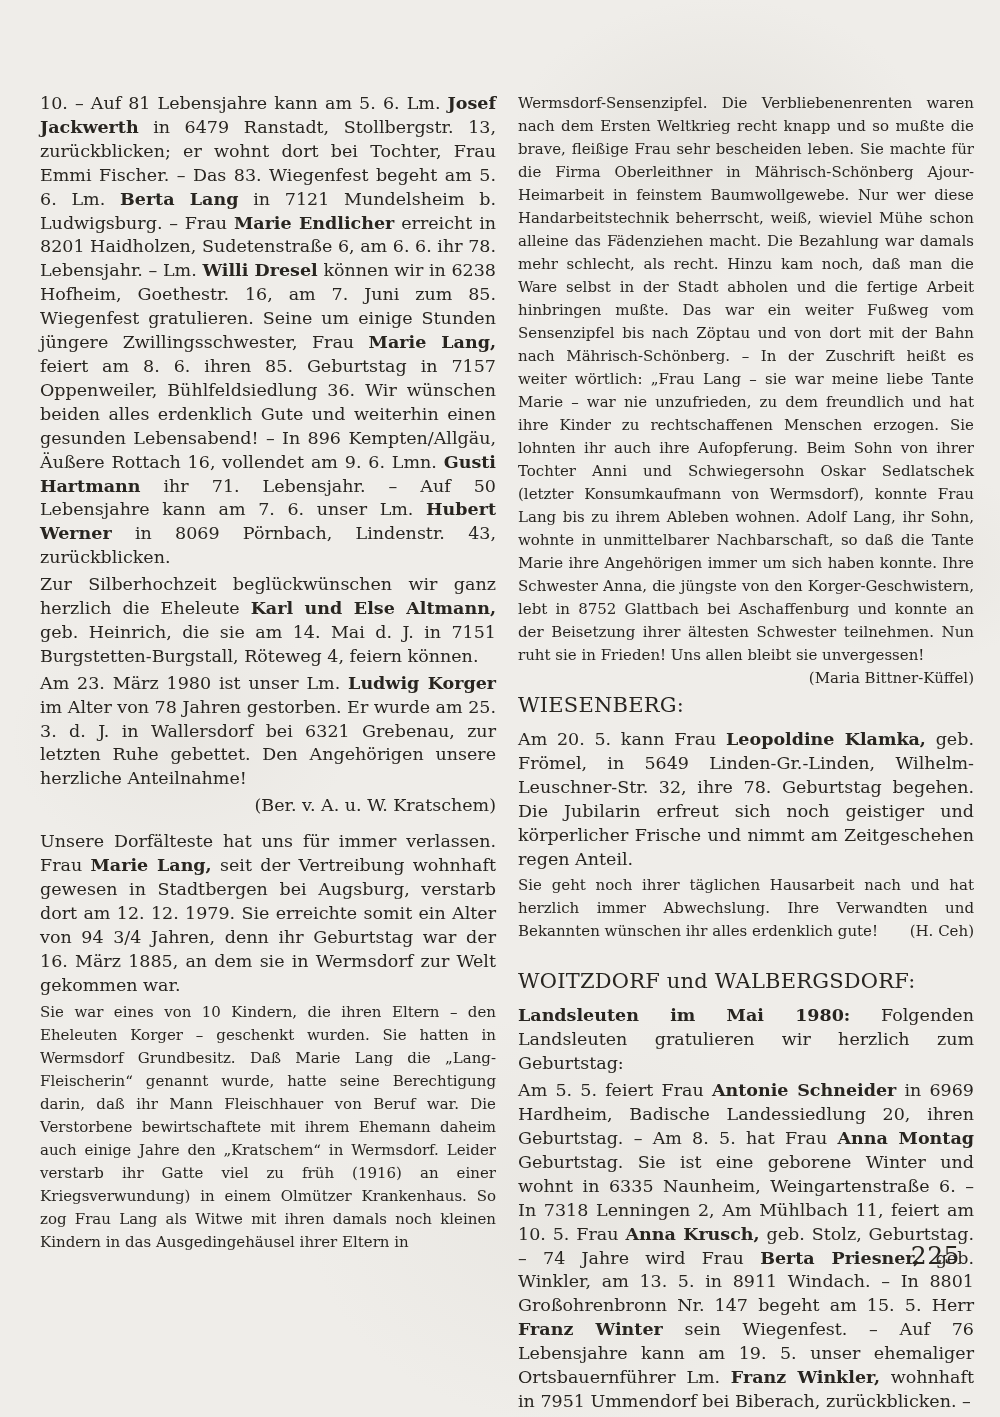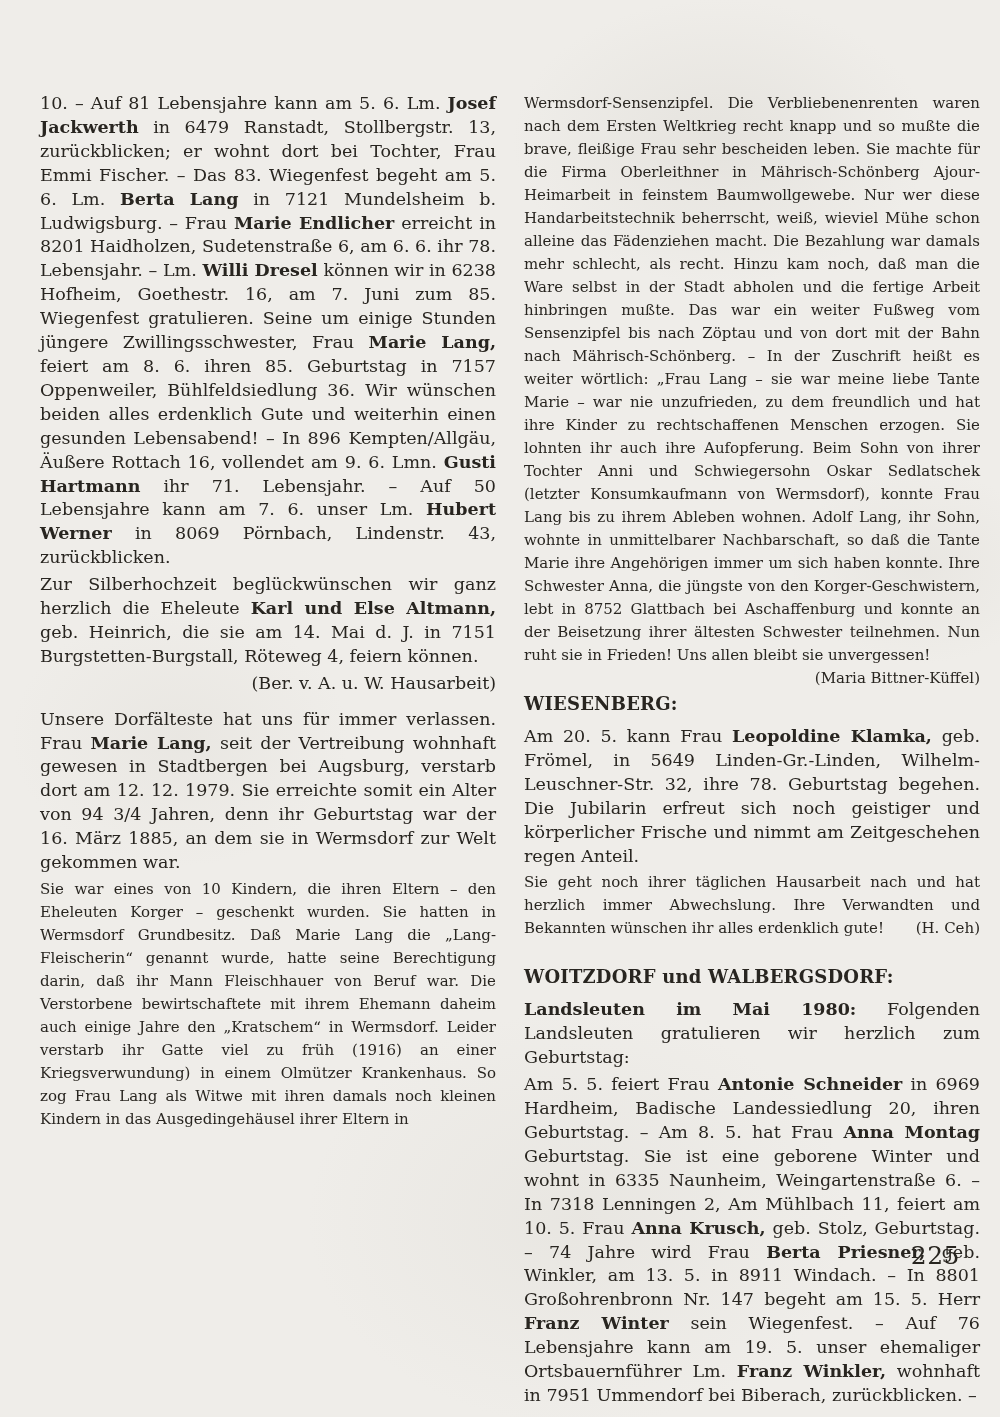--- a/index.html
+++ b/index.html
@@ -17,54 +17,55 @@
     font-family: "DejaVu Serif", "Liberation Serif", serif;
     color: #282520;
     overflow: hidden;
   }
   .cols {
     position: absolute;
     left: 40px;
     top: 92px;
     width: 928px;
     display: flex;
-    gap: 28px;
+    gap: 22px;
   }
   .col { width: 456px; flex: 0 0 456px; }
   p { margin: 0 0 3px; }
   .para { text-align: justify; hyphens: auto; -webkit-hyphens: auto; }
   .para.normal { font-size: 17.5px; line-height: 23.9px; }
   .para.small  { font-size: 15px;   line-height: 23px; }
   .b { font-weight: bold; }
   .attr { float: right; }
   .attr-line { text-align: right; font-size: 17.5px; line-height: 23.9px; }
   .para.small + .para.normal, .attr-line + .para.normal { margin-top: 12px; }
   .heading {
-    font-size: 18px;
-    font-weight: bold;
+    font-size: 21px;
+    font-weight: normal;
     letter-spacing: .2px;
     margin: 26px 0 11px;
   }
   .page-number {
     position: absolute;
     right: 40px;
     top: 1241px;
     font-size: 25px;
     letter-spacing: .5px;
   }
 </style>
 </head>
 <body>
 
 <div class="sheet">
   <div class="cols">
     <div class="col" id="col-left">
         <p class="para normal"><span>10. – Auf 81 Lebensjahre kann am 5. 6. Lm. </span><span class="b">Josef Jackwerth</span><span> in 6479 Ranstadt, Stollbergstr. 13, zurückblicken; er wohnt dort bei Tochter, Frau Emmi Fischer. – Das 83. Wiegenfest begeht am 5. 6. Lm. </span><span class="b">Berta Lang</span><span> in 7121 Mundelsheim b. Ludwigsburg. – Frau </span><span class="b">Marie Endlicher</span><span> erreicht in 8201 Haidholzen, Sudetenstraße 6, am 6. 6. ihr 78. Lebensjahr. – Lm. </span><span class="b">Willi Dresel</span><span> können wir in 6238 Hofheim, Goethestr. 16, am 7. Juni zum 85. Wiegenfest gratulieren. Seine um einige Stunden jüngere Zwillingsschwester, Frau </span><span class="b">Marie Lang,</span><span> feiert am 8. 6. ihren 85. Geburtstag in 7157 Oppenweiler, Bühlfeldsiedlung 36. Wir wünschen beiden alles erdenklich Gute und weiterhin einen gesunden Lebensabend! – In 896 Kempten/Allgäu, Äußere Rottach 16, vollendet am 9. 6. Lmn. </span><span class="b">Gusti Hartmann</span><span> ihr 71. Lebensjahr. – Auf 50 Lebensjahre kann am 7. 6. unser Lm. </span><span class="b">Hubert Werner</span><span> in 8069 Pörnbach, Lindenstr. 43, zurückblicken.</span></p>
         <p class="para normal"><span>Zur Silberhochzeit beglückwünschen wir ganz herzlich die Eheleute </span><span class="b">Karl und Else Altmann,</span><span> geb. Heinrich, die sie am 14. Mai d. J. in 7151 Burgstetten-Burgstall, Röteweg 4, feiern können.</span></p>
-        <p class="attr-line">(Ber. v. A. u. W. Hausarbeit)</p>
+        <p class="para normal"><span>Am 23. März 1980 ist unser Lm. </span><span class="b">Ludwig Korger</span><span> im Alter von 78 Jahren gestorben. Er wurde am 25. 3. d. J. in Wallersdorf bei 6321 Grebenau, zur letzten Ruhe gebettet. Den Angehörigen unsere herzliche Anteilnahme!</span></p>
+        <p class="attr-line">(Ber. v. A. u. W. Kratschem)</p>
         <p class="para normal"><span>Unsere Dorfälteste hat uns für immer verlassen. Frau </span><span class="b">Marie Lang,</span><span> seit der Vertreibung wohnhaft gewesen in Stadtbergen bei Augsburg, verstarb dort am 12. 12. 1979. Sie erreichte somit ein Alter von 94 3/4 Jahren, denn ihr Geburtstag war der 16. März 1885, an dem sie in Wermsdorf zur Welt gekommen war.</span></p>
         <p class="para small"><span>Sie war eines von 10 Kindern, die ihren Eltern – den Eheleuten Korger – geschenkt wurden. Sie hatten in Wermsdorf Grundbesitz. Daß Marie Lang die „Lang-Fleischerin“ genannt wurde, hatte seine Berechtigung darin, daß ihr Mann Fleischhauer von Beruf war. Die Verstorbene bewirtschaftete mit ihrem Ehemann daheim auch einige Jahre den „Kratschem“ in Wermsdorf. Leider verstarb ihr Gatte viel zu früh (1916) an einer Kriegsverwundung) in einem Olmützer Krankenhaus. So zog Frau Lang als Witwe mit ihren damals noch kleinen Kindern in das Ausgedingehäusel ihrer Eltern in</span></p>
       </div>
     <div class="col" id="col-right">
         <p class="para small"><span>Wermsdorf-Sensenzipfel. Die Verbliebenenrenten waren nach dem Ersten Weltkrieg recht knapp und so mußte die brave, fleißige Frau sehr bescheiden leben. Sie machte für die Firma Oberleithner in Mährisch-Schönberg Ajour-Heimarbeit in feinstem Baumwollgewebe. Nur wer diese Handarbeitstechnik beherrscht, weiß, wieviel Mühe schon alleine das Fädenziehen macht. Die Bezahlung war damals mehr schlecht, als recht. Hinzu kam noch, daß man die Ware selbst in der Stadt abholen und die fertige Arbeit hinbringen mußte. Das war ein weiter Fußweg vom Sensenzipfel bis nach Zöptau und von dort mit der Bahn nach Mährisch-Schönberg. – In der Zuschrift heißt es weiter wörtlich: „Frau Lang – sie war meine liebe Tante Marie – war nie unzufrieden, zu dem freundlich und hat ihre Kinder zu rechtschaffenen Menschen erzogen. Sie lohnten ihr auch ihre Aufopferung. Beim Sohn von ihrer Tochter Anni und Schwiegersohn Oskar Sedlatschek (letzter Konsumkaufmann von Wermsdorf), konnte Frau Lang bis zu ihrem Ableben wohnen. Adolf Lang, ihr Sohn, wohnte in unmittelbarer Nachbarschaft, so daß die Tante Marie ihre Angehörigen immer um sich haben konnte. Ihre Schwester Anna, die jüngste von den Korger-Geschwistern, lebt in 8752 Glattbach bei Aschaffenburg und konnte an der Beisetzung ihrer ältesten Schwester teilnehmen. Nun ruht sie in Frieden! Uns allen bleibt sie unvergessen! </span><span class="attr">(Maria Bittner-Küffel)</span></p>
         <h3 class="heading">WIESENBERG:</h3>
         <p class="para normal"><span>Am 20. 5. kann Frau </span><span class="b">Leopoldine Klamka,</span><span> geb. Frömel, in 5649 Linden-Gr.-Linden, Wilhelm-Leuschner-Str. 32, ihre 78. Geburtstag begehen. Die Jubilarin erfreut sich noch geistiger und körperlicher Frische und nimmt am Zeitgeschehen regen Anteil.</span></p>
         <p class="para small"><span>Sie geht noch ihrer täglichen Hausarbeit nach und hat herzlich immer Abwechslung. Ihre Verwandten und Bekannten wünschen ihr alles erdenklich gute! </span><span class="attr">(H. Ceh)</span></p>
         <h3 class="heading">WOITZDORF und WALBERGSDORF:</h3>
         <p class="para normal"><span class="b">Landsleuten im Mai 1980:</span><span> Folgenden Landsleuten gratulieren wir herzlich zum Geburtstag:</span></p>

